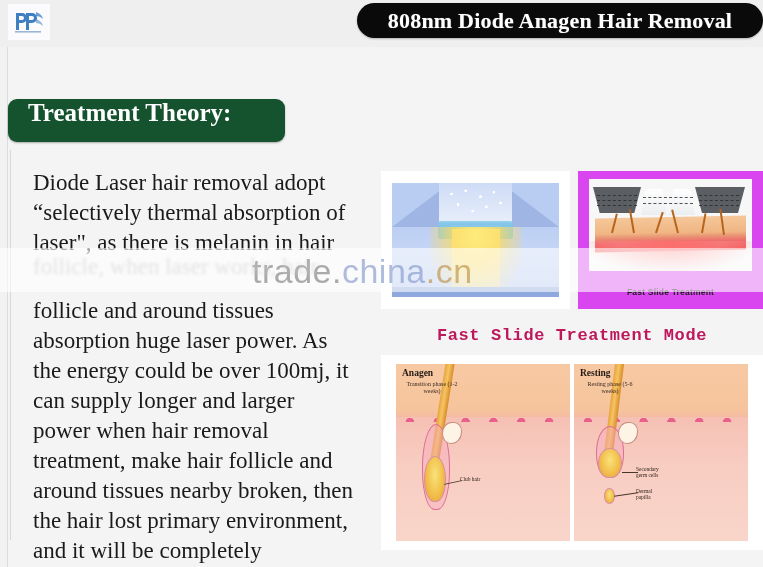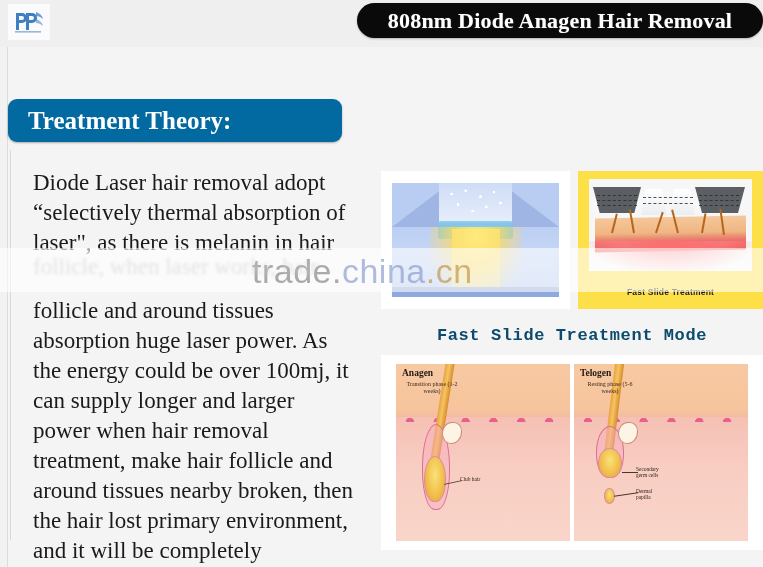--- a/index.html
+++ b/index.html
@@ -45,24 +45,24 @@
     color:#ffffff;
     font-family:"Liberation Serif", serif;
     font-weight:bold;
     font-size:22px;
     letter-spacing:.2px;
     white-space:nowrap;
     text-shadow:0 0 1px rgba(255,255,255,.35);
   }
   
   .title-chip{
-    position:absolute;left:8px;top:99px;width:334px;height:43px;
-    background:#0369a1;
+    position:absolute;left:8px;top:99px;width:277px;height:43px;
+    background:#14532d;
     border-radius:9px;
-    display:flex;align-items:center;
+    display:flex;align-items:flex-start;
     box-shadow:0 1px 2px rgba(0,0,0,.3);
   }
   .title-chip .t{
     color:#ffffff;
     font-family:"Liberation Serif", serif;
     font-weight:bold;
     font-size:25px;
     padding-left:20px;
     white-space:nowrap;
   }
@@ -90,21 +90,21 @@
   .fig-row{
     position:absolute;left:381px;top:171px;
     width:382px;height:138px;
   }
   .fig-card{
     position:absolute;top:0;height:138px;
     background:#ffffff;
     overflow:hidden;
   }
   .fig-laser{left:0;width:189px;}
-  .fig-slide{left:197px;width:185px;background:#fde047;}
+  .fig-slide{left:197px;width:185px;background:#d946ef;}
   .fig-inner{position:absolute;overflow:hidden;}
   
   .laser-art{
     left:11px;top:12px;width:167px;height:114px;
     background:linear-gradient(180deg,#b9cdf2 0%,#b9cdf2 32%,#c3d4f4 55%,#b3c8f0 100%);
   }
   .laser-art .cone-l,.laser-art .cone-r{
     position:absolute;top:0;width:0;height:0;
     border-style:solid;
   }
@@ -190,21 +190,21 @@
     text-align:center;
     font-family:"Liberation Sans", sans-serif;
     font-size:8.5px;font-weight:bold;color:#1d1d1d;
     letter-spacing:.2px;
   }
   
   .mode-cap{
     position:absolute;left:381px;top:326px;width:382px;
     text-align:center;
     font-family:"Liberation Mono", monospace;
-    font-size:17px;font-weight:bold;color:#0c4a6e;
+    font-size:17px;font-weight:bold;color:#be185d;
     letter-spacing:.6px;
   }
   
   .cycle-card{
     position:absolute;left:381px;top:355px;width:382px;height:195px;
     background:#ffffff;
   }
   .cycle-strip{
     position:absolute;left:15px;top:9px;width:352px;height:177px;
     display:flex;gap:4px;
@@ -390,21 +390,21 @@
           <div class="wave"></div>
         <div class="shaft" style="left:30px;top:-6px;height:96px;transform:rotate(7deg);"></div>
         <div class="sheath" style="left:22px;top:62px;width:26px;height:50px;"></div>
         <div class="bulb" style="left:24px;top:84px;width:22px;height:28px;"></div>
         <div class="gland" style="left:44px;top:58px;width:18px;height:20px;"></div>
         <div class="bulb" style="left:30px;top:124px;width:9px;height:14px;border-radius:50%;"></div>
         <div class="ann-line" style="left:48px;top:108px;width:16px;"></div>
         <div class="ann-line" style="left:40px;top:130px;width:24px;transform:rotate(-8deg);"></div>
         <div class="cyc-ann" style="left:62px;top:102px;width:30px;">Secondary germ cells</div>
         <div class="cyc-ann" style="left:62px;top:124px;width:30px;">Dermal papilla</div>
-        <div class="cyc-title">Telogen</div>
+        <div class="cyc-title">Resting</div>
         <div class="cyc-sub">Resting phase (5-6 weeks)</div>
       </div>
 
 
     </div>
   </div>
 
   <div class="wm-band"></div>
   <div class="wm-text"><span>trade.</span><span class="blue">china</span><span class="accent">.cn</span></div>
 

